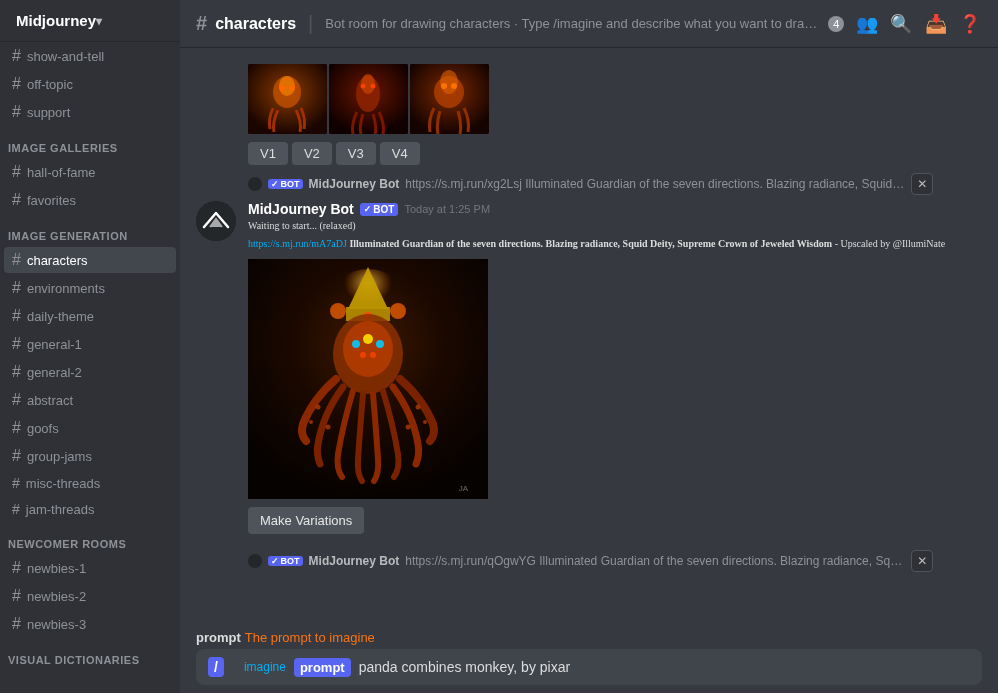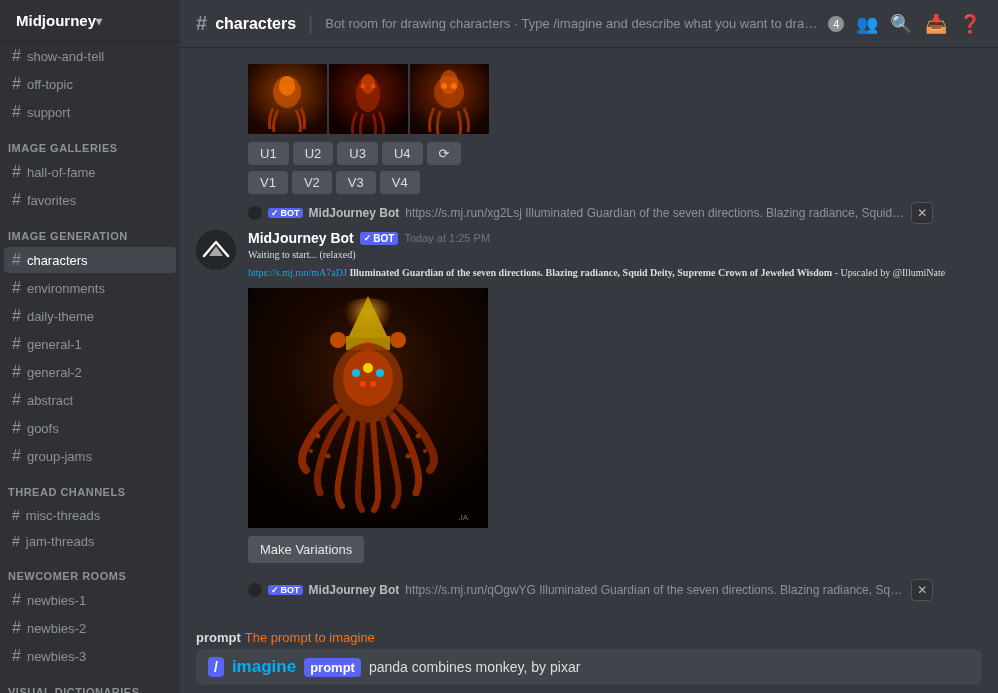--- a/index.html
+++ b/index.html
@@ -209,22 +209,23 @@
       background: #5865f2;
       color: #fff;
       border-radius: 4px;
       padding: 2px 6px;
       font-size: 14px;
       font-weight: 700;
       flex-shrink: 0;
     }
     .input-command {
       color: #00b0f4;
-      font-weight: 700;
-      font-size: 17px;
+      font-weight: 400;
+      font-size: 12px;
+      margin-left: 12px;
     }
     .input-param {
       background: #5865f2;
       color: #fff;
       border-radius: 4px;
       padding: 2px 6px;
       font-size: 13px;
       font-weight: 600;
       flex-shrink: 0;
     }
@@ -356,21 +357,20 @@
   </div>
   <div class="sidebar-channel">
     <span class="ch-icon">#</span>
     <span class="ch-label">goofs</span>
   </div>
   <div class="sidebar-channel">
     <span class="ch-icon">#</span>
     <span class="ch-label">group-jams</span>
   </div>
 
-  <div class="sidebar-section-label">THREAD CHANNELS</div>
   <div class="sidebar-channel thread">
     <span class="ch-icon">#</span>
     <span class="ch-label">misc-threads</span>
   </div>
   <div class="sidebar-channel thread">
     <span class="ch-icon">#</span>
     <span class="ch-label">jam-threads</span>
   </div>
 
   <div class="sidebar-section-label">NEWCOMER ROOMS</div>
@@ -463,27 +463,20 @@
             <path d="M24 44 Q18 56 20 68" stroke="#903000" stroke-width="3" fill="none"></path>
             <path d="M30 47 Q26 60 28 70" stroke="#903000" stroke-width="3" fill="none"></path>
             <path d="M48 47 Q52 60 50 70" stroke="#903000" stroke-width="3" fill="none"></path>
             <path d="M54 44 Q60 56 58 68" stroke="#903000" stroke-width="3" fill="none"></path>
             <circle cx="34" cy="22" r="3" fill="#ff7700" opacity="0.9"></circle>
             <circle cx="44" cy="22" r="3" fill="#ff7700" opacity="0.9"></circle>
           </svg>
         </div>
       </div>
 
-      <div class="action-buttons">
-        <button class="action-btn">U1</button>
-        <button class="action-btn">U2</button>
-        <button class="action-btn">U3</button>
-        <button class="action-btn">U4</button>
-        <button class="action-btn special">⟳</button>
-      </div>
 
       <div class="action-buttons">
         <button class="action-btn">V1</button>
         <button class="action-btn">V2</button>
         <button class="action-btn">V3</button>
         <button class="action-btn">V4</button>
       </div>
     </div>
 
     <div style="margin-bottom: 2px;">

